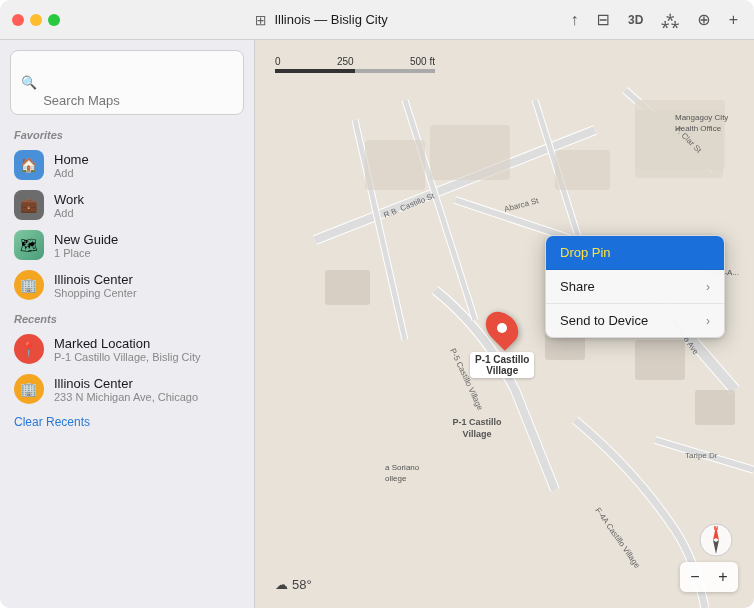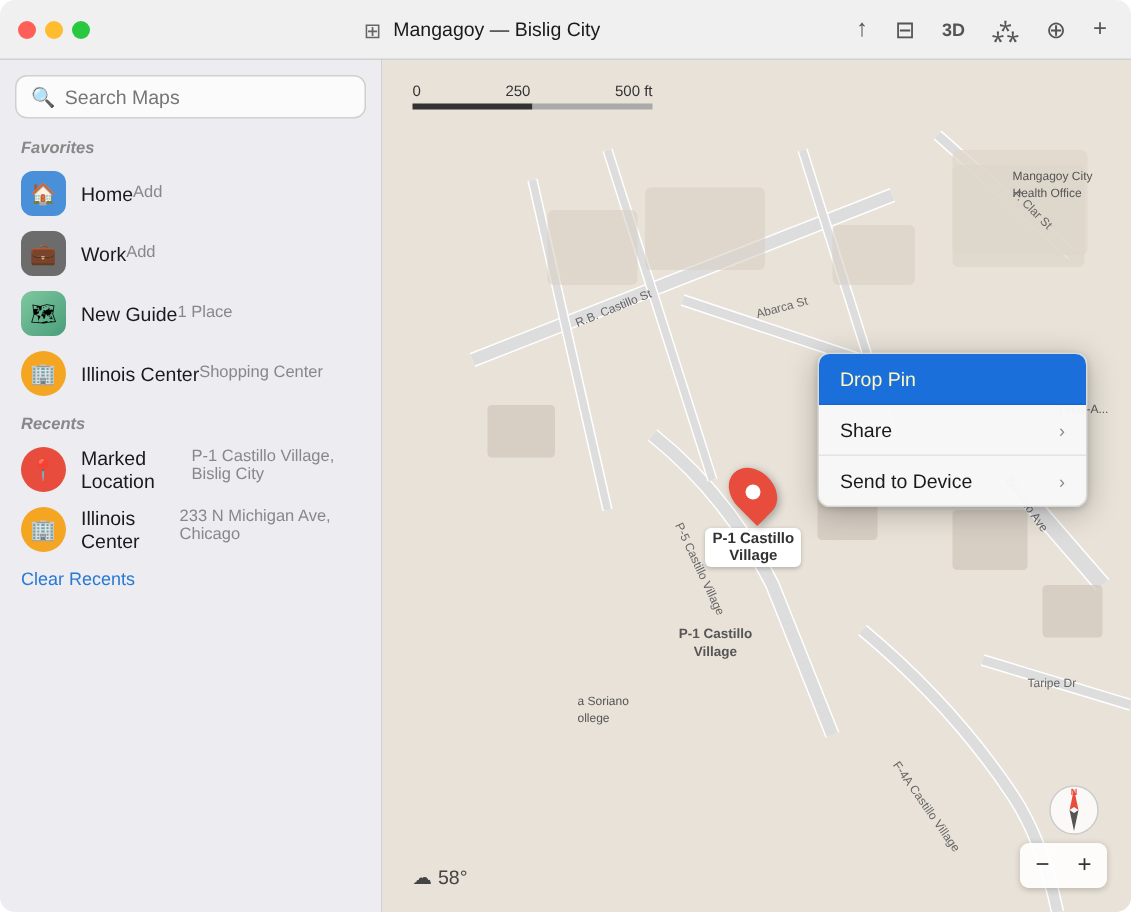--- a/index.html
+++ b/index.html
@@ -55,21 +55,21 @@
       margin: 10px 10px 6px;
       background: rgba(255,255,255,0.8);
       border-radius: 8px;
       display: flex;
       align-items: center;
       padding: 6px 10px;
       gap: 6px;
       border: 1px solid #d0d0d0;
     }
     .search-icon { color: #888; font-size: 13px; }
-    .search-input { border: none; background: transparent; font-size: 13px; color: #15803d; outline: none; flex: 1; }
+    .search-input { border: none; background: transparent; font-size: 13px; color: #15803d; outline: none; flex: 1; margin-top: 36px; }
 
     .section-label {
       font-size: 11px;
       font-weight: 600;
       color: #888;
       padding: 8px 14px 4px;
       text-transform: none;
       letter-spacing: 0;
       font-style: italic;
     }
@@ -91,21 +91,21 @@
       justify-content: center;
       flex-shrink: 0;
       font-size: 14px;
     }
     .icon-home { background: #4a90d9; color: white; }
     .icon-work { background: #6c6c6c; color: white; }
     .icon-illinois { background: #f4a623; color: white; border-radius: 50%; }
     .icon-marked { background: #e74c3c; color: white; border-radius: 50%; }
     .icon-illinois2 { background: #f4a623; color: white; border-radius: 50%; }
 
-    .item-text { display: flex; }
+    .item-text { display: flex; flex-direction: column; }
     .item-name { font-size: 13px; font-weight: 500; color: #1a1a1a; }
     .item-sub { font-size: 11px; color: #888; }
 
     .date-added {
       display: flex;
       align-items: center;
       padding: 4px 14px;
       gap: 4px;
       cursor: pointer;
     }
@@ -248,21 +248,21 @@
       display: flex;
       align-items: center;
       justify-content: space-between;
       padding: 9px 14px;
       font-size: 13px;
       cursor: pointer;
       color: #1a1a1a;
     }
     .context-item.highlighted {
       background: #1a6fdb;
-      color: #fef9c3;
+      color: #fde047;
     }
     .context-item:not(:last-child) {
       border-bottom: 1px solid rgba(0,0,0,0.08);
     }
     .context-chevron { font-size: 12px; color: #888; }
 
     
     .guide-map-thumb {
       width: 30px;
       height: 30px;
@@ -280,21 +280,21 @@
 <div class="window">
 
   <div class="title-bar">
     <div class="traffic-lights">
       <div class="tl red"></div>
       <div class="tl yellow"></div>
       <div class="tl green"></div>
     </div>
     <div class="title-center">
       <span class="title-icon">⊞</span>
-      <span class="title-text">Mangagoy — Bislig City</span>
+      <span class="title-text">Illinois — Bislig City</span>
     </div>
     <div class="title-actions">
       <button class="title-btn">↑</button>
       <button class="title-btn">⊟</button>
       <button class="title-btn" style="font-size:12px;font-weight:600;">3D</button>
       <button class="title-btn">⁂</button>
       <button class="title-btn">⊕</button>
       <button class="title-btn">+</button>
     </div>
   </div>

